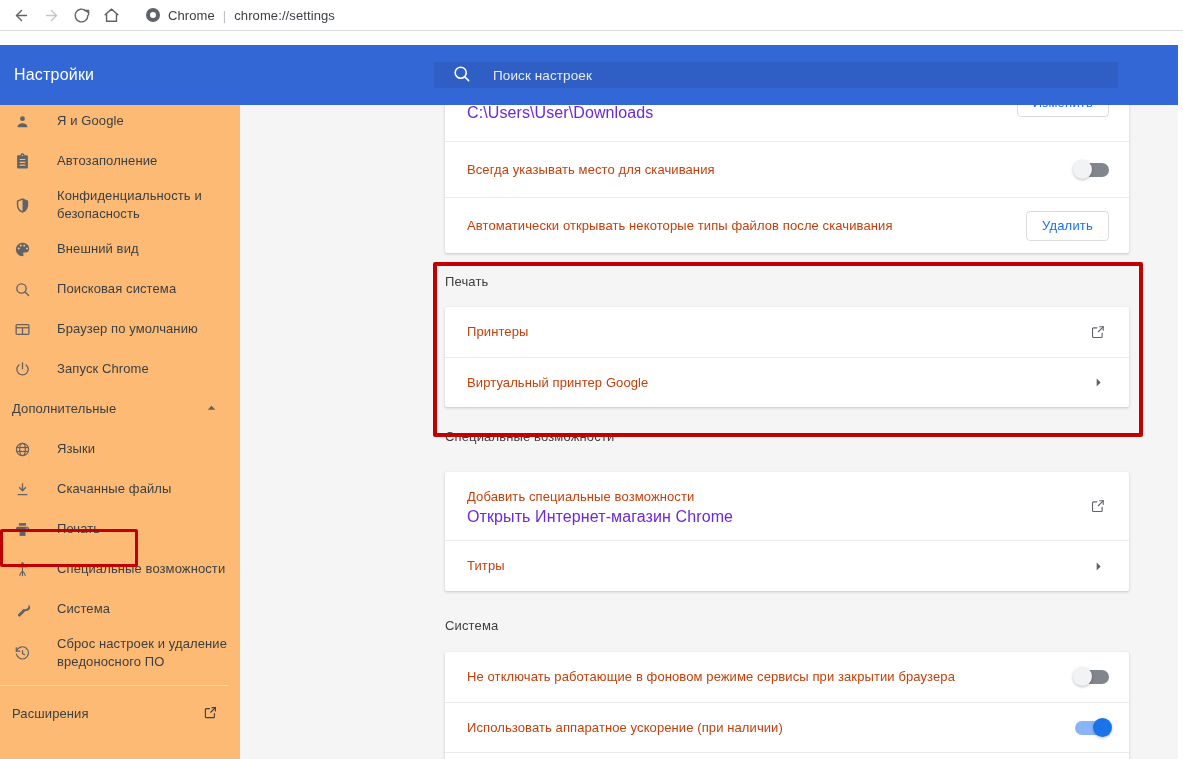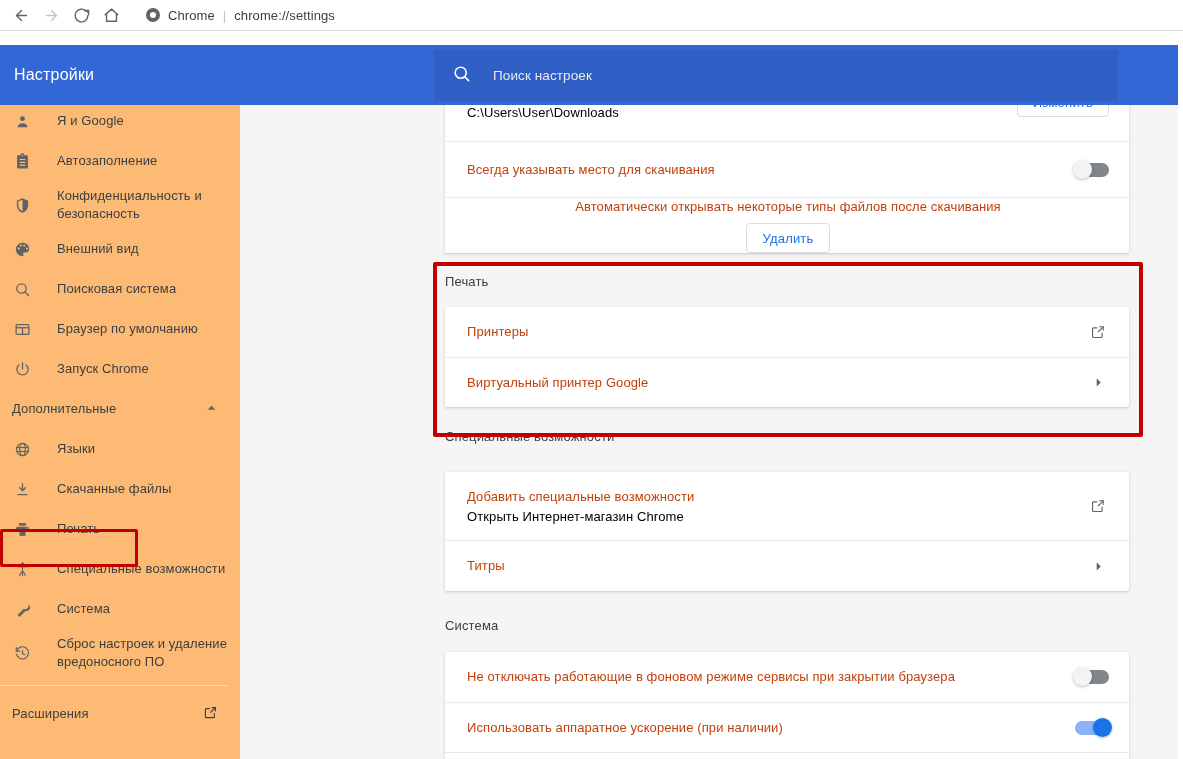--- a/index.html
+++ b/index.html
@@ -79,21 +79,21 @@
     z-index: 20;
   }
   .settings-title {
     color: #ffffff;
     font-size: 16px;
     margin-left: 14px;
     width: 420px;
     letter-spacing: 0.2px;
   }
   .search-box {
-    height: 51px;
+    height: 26px;
     width: 684px;
     background: #2f5fc4;
     border-radius: 2px;
     display: flex; align-items: center;
     padding-left: 18px;
   }
   .search-icon { flex: 0 0 auto; margin-right: 22px; color:#ffffff; }
   .search-placeholder {
     font-size: 13.5px;
     color: #e8eaed;
@@ -189,21 +189,21 @@
     border-top: 1px solid #e8eaed;
   }
   .row:first-child { border-top: none; }
   .row-text { flex: 1 1 auto; }
   .row-main {
     font-size: 13px; color: #c2410c;
     line-height: 18px;
     letter-spacing: 0.1px;
   }
   .row-sub {
-    font-size: 13px; color: #000000;
+    font-size: 16px; color: #6d28d9;
     line-height: 17px;
     margin-top: 2px;
     letter-spacing: 0.1px;
   }
   .btn-text {
     border: 1px solid #dadce0;
     background: #ffffff;
     color: #1a73e8;
     font-size: 13px;
     border-radius: 4px;
@@ -488,21 +488,21 @@
       <button class="btn-text">Изменить</button>
     </div>
     <div class="row" style="min-height:56px;">
       <div class="row-text">
         <div class="row-main">Всегда указывать место для скачивания</div>
       </div>
       <div class="toggle off">
           <span class="knob"></span>
         </div>
     </div>
-    <div class="row" style="min-height:56px;flex-direction:column;">
+    <div class="row" style="min-height:56px;">
       <div class="row-text">
         <div class="row-main">Автоматически открывать некоторые типы файлов после скачивания</div>
       </div>
       <button class="btn-text">Удалить</button>
     </div>
   </div>
 
   <div class="section-title" style="top:183px;">Печать</div>
   <div class="card" style="top:216px;">
     <div class="row" style="min-height:50px;">

